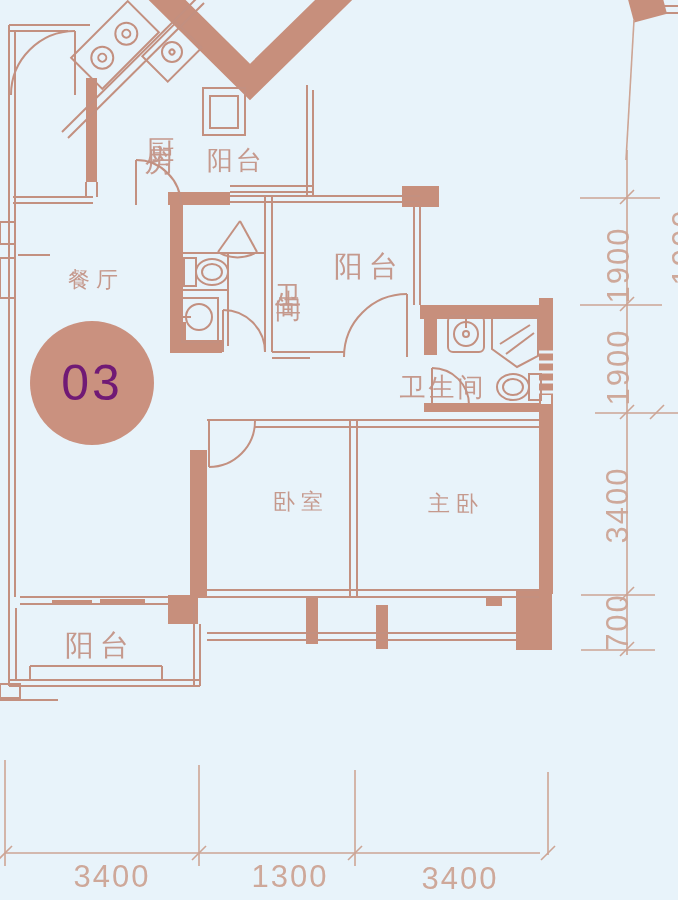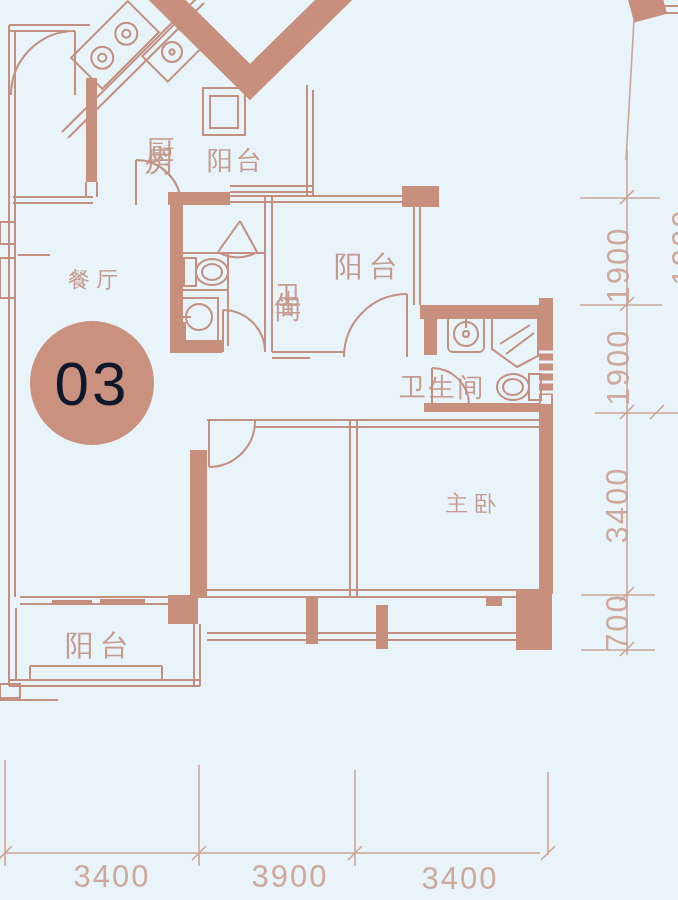--- a/index.html
+++ b/index.html
@@ -9,21 +9,21 @@
   .lbl{position:absolute;color:#c29082;transform:translate(-50%,-50%);white-space:nowrap;
        letter-spacing:6px;font-size:22px;opacity:.9}
   .lbl.small{font-size:26px;letter-spacing:3px}
   .lbl.v{writing-mode:vertical-rl;text-orientation:upright;letter-spacing:6px}
   .dim{position:absolute;color:#cda globality595;color:#cda595;transform:translate(-50%,-50%);
        font-size:31px;white-space:nowrap;letter-spacing:2px;opacity:.95}
   .dim.rot{transform:translate(-50%,-50%) rotate(-90deg)}
   .badge{position:absolute;left:92px;top:383px;width:124px;height:124px;border-radius:50%;
          background:#ca917f;transform:translate(-50%,-50%);
          display:flex;align-items:center;justify-content:center}
-  .badge span{color:#0f172a;font-size:62px;font-weight:300;letter-spacing:3px}
+  .badge span{color:#701a75;font-size:50px;font-weight:300;letter-spacing:3px}
 </style>
 </head>
 <body>
 
 <div class="stage">
 
   <svg class="plan-svg" width="678" height="900" viewBox="0 0 678 900">
 
     <g fill="#c78f7c" stroke="none">
       <path d="M153,-14 L250,82 L354,-20" fill="none" stroke="#c78f7c" stroke-width="26"></path>
@@ -238,25 +238,26 @@
   <div class="badge">
     <span>03</span>
   </div>
 
   <div class="lbl v" style="left:159px;top:120px;font-size:30px">厨房</div>
   <div class="lbl small" style="left:236px;top:160px">阳台</div>
   <div class="lbl" style="left:96px;top:280px">餐厅</div>
   <div class="lbl v small" style="left:289px;top:272px">卫生间</div>
   <div class="lbl" style="left:369px;top:267px;font-size:29px">阳台</div>
   <div class="lbl small" style="left:443px;top:387px">卫生间</div>
-  <div class="lbl" style="left:474px;top:504px">主卧</div>
+  <div class="lbl" style="left:301px;top:502px">卧室</div>
+  <div class="lbl" style="left:456px;top:504px">主卧</div>
   <div class="lbl" style="left:100px;top:646px;font-size:29px">阳台</div>
 
   <div class="dim rot" style="left:619px;top:265px">1900</div>
   <div class="dim rot" style="left:619px;top:367px">1900</div>
   <div class="dim rot" style="left:618px;top:505px">3400</div>
   <div class="dim rot" style="left:618px;top:622px">700</div>
   <div class="dim rot" style="left:684px;top:247px">1900</div>
   <div class="dim" style="left:112px;top:877px">3400</div>
-  <div class="dim" style="left:290px;top:877px">3900</div>
+  <div class="dim" style="left:290px;top:877px">1300</div>
   <div class="dim" style="left:460px;top:879px">3400</div>
 
 </div>
 
 </body></html>

